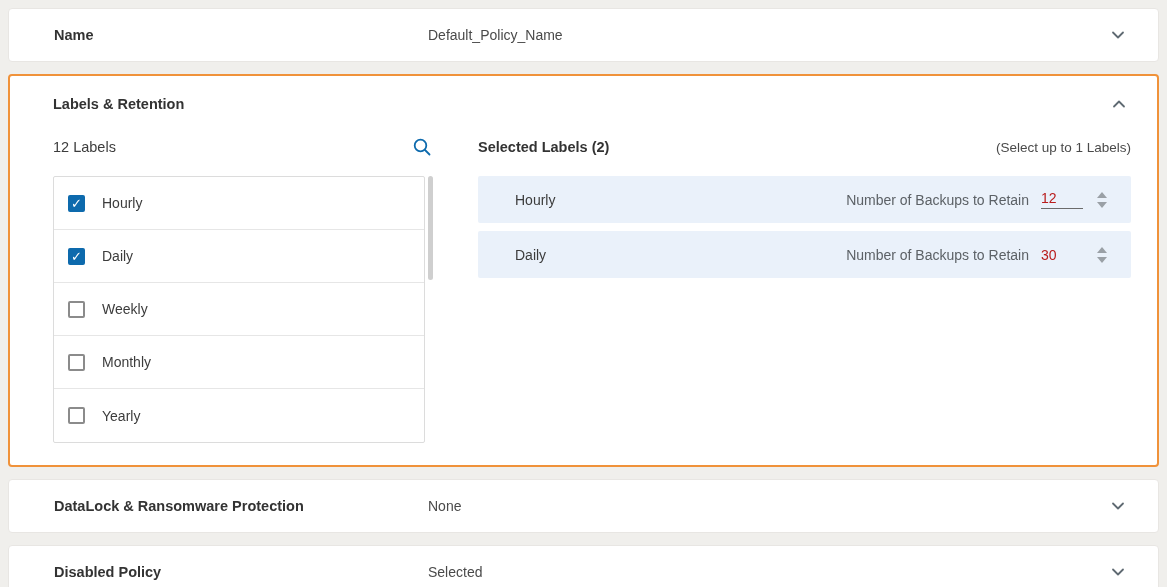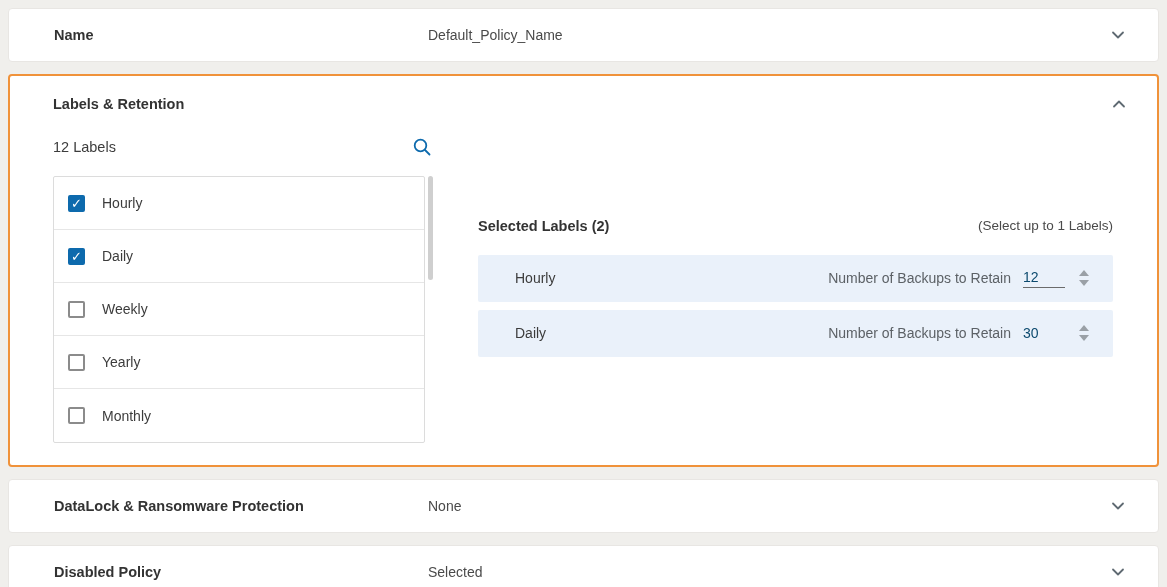--- a/index.html
+++ b/index.html
@@ -54,22 +54,21 @@
   .expanded-header {
     height: 46px;
     display: flex;
     align-items: center;
     padding: 10px 26px 0 43px;
     gap: 48px;
   }
   .expanded-header .accordion-label { width: auto; }
   .expanded-body {
     display: flex;
-    padding: 6px 44px 0 43px;
-    align-items: center;
+    padding: 6px 26px 0 43px;
   }
   .labels-col { width: 395px; flex-shrink: 0; }
   .labels-col-header {
     display: flex;
     align-items: center;
     justify-content: space-between;
     height: 38px;
     margin-bottom: 10px;
     padding-right: 16px;
   }
@@ -147,21 +146,21 @@
     height: 47px;
     display: flex;
     align-items: center;
     padding: 0 18px 0 37px;
     margin-bottom: 8px;
   }
   .selected-row-label { font-size: 14px; color: #3c3c3c; flex: 1; }
   .retain-label { font-size: 14px; color: #5c6166; margin-right: 12px; }
   .retain-value {
     font-size: 14px;
-    color: #0c4a6e;
+    color: #b91c1c;
     width: 42px;
     background: transparent;
   }
   .retain-value.underlined { border-bottom: 1px solid #6b6b6b; padding-bottom: 2px; }
   .stepper {
     display: flex;
     flex-direction: column;
     gap: 4px;
     margin-left: 14px;
     margin-right: 6px;
@@ -226,26 +225,26 @@
             <span class="label-item-text">Daily</span>
           </div>
 
           <div class="label-item">
             <span class="checkbox"></span>
             <span class="label-item-text">Weekly</span>
           </div>
 
           <div class="label-item">
             <span class="checkbox"></span>
+            <span class="label-item-text">Monthly</span>
+          </div>
+
+          <div class="label-item">
+            <span class="checkbox"></span>
             <span class="label-item-text">Yearly</span>
-          </div>
-
-          <div class="label-item">
-            <span class="checkbox"></span>
-            <span class="label-item-text">Monthly</span>
           </div>
 
         </div>
         <div class="list-scrollbar">
           <div class="thumb"></div>
         </div>
       </div>
     </div>
 
     <div class="selected-col">

